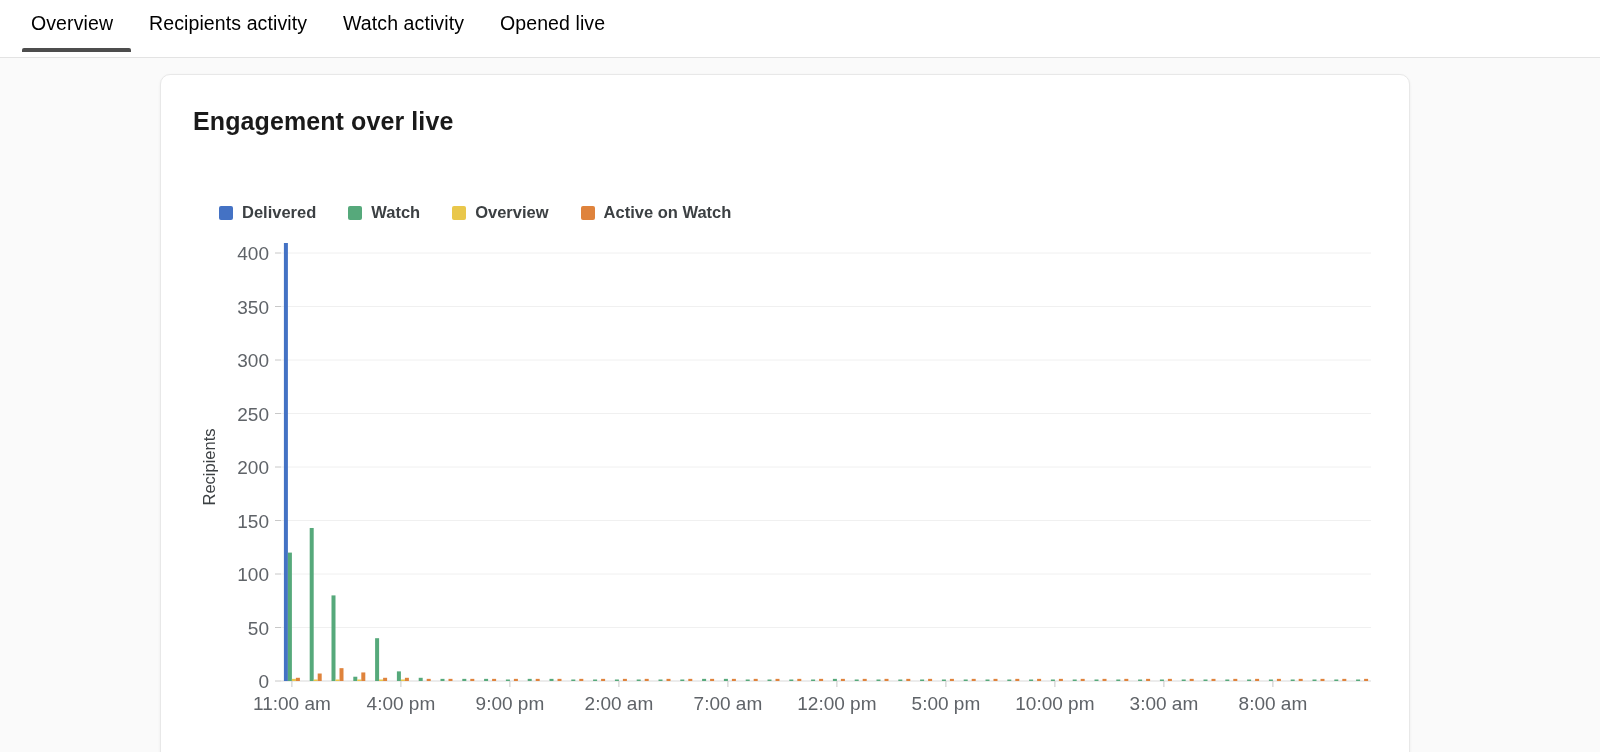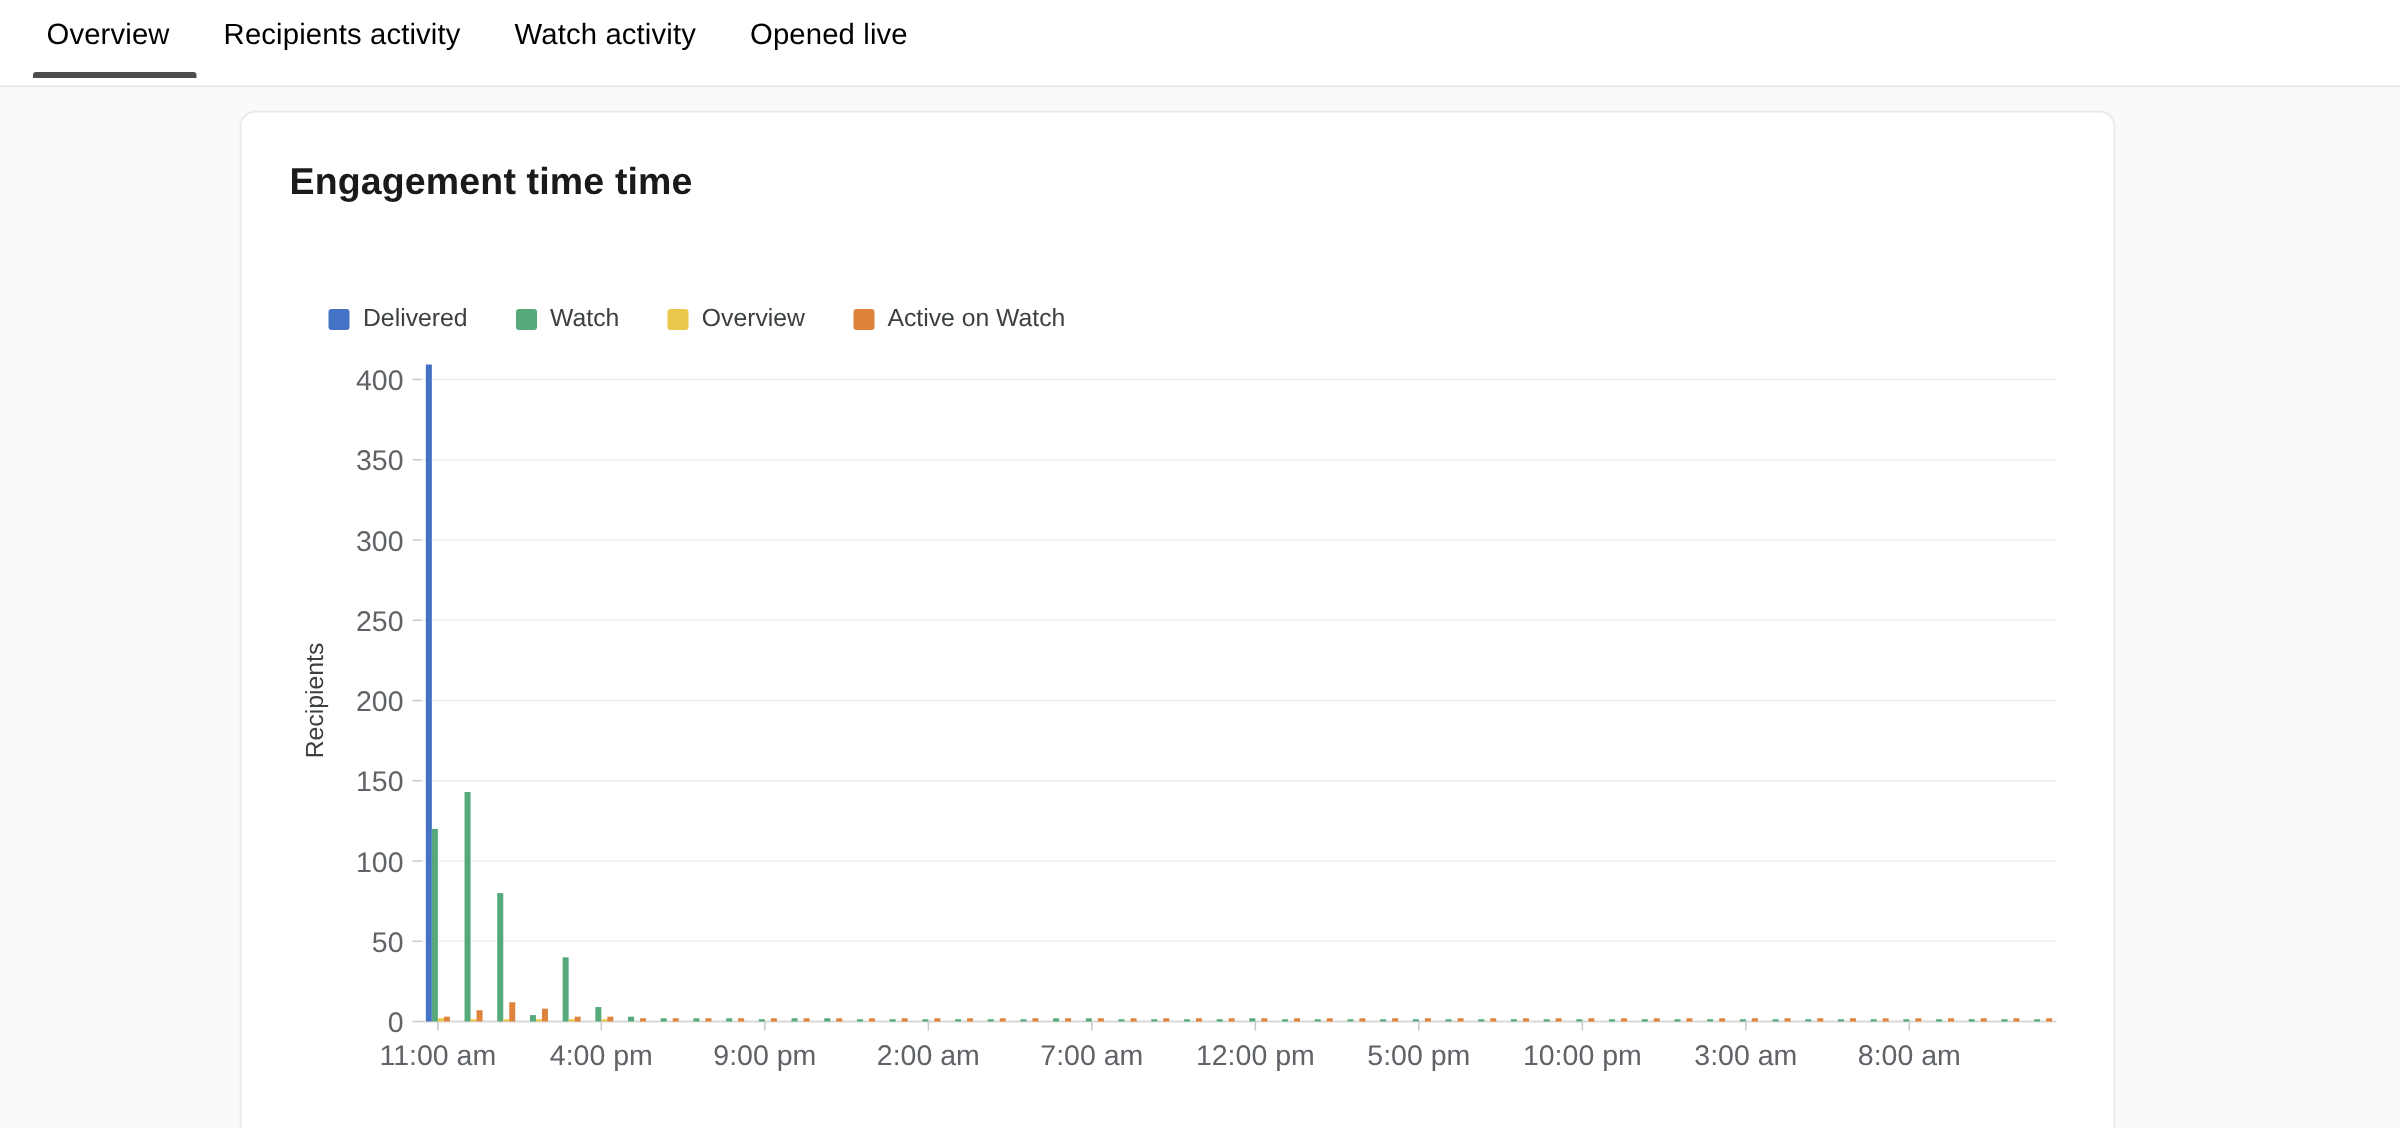--- a/index.html
+++ b/index.html
@@ -90,20 +90,21 @@
     width: 14px;
     height: 14px;
     border-radius: 2px;
     margin-right: 9px;
     flex: none;
   }
   .legend-label {
     font-size: 16.5px;
     color: #3c4043;
     white-space: nowrap;
+    font-weight: bold;
   }
 
   
   .chart-area {
     position: absolute;
     left: 32px;
     top: 168px;
     width: 1190px;
     height: 500px;
   }
@@ -149,21 +150,21 @@
   <div class="tab">
     <span>Opened live</span>
     
   </div>
 </div>
 
 <div class="page">
 
   <div class="card">
 
-    <div class="card-title">Engagement time time</div>
+    <div class="card-title">Engagement over live</div>
 
     <div class="legend">
       <div class="legend-item">
         <span class="legend-swatch" style="background: rgb(68, 114, 196);"></span>
         <span class="legend-label">Delivered</span>
       </div>
       <div class="legend-item">
         <span class="legend-swatch" style="background: rgb(86, 169, 123);"></span>
         <span class="legend-label">Watch</span>
       </div>

